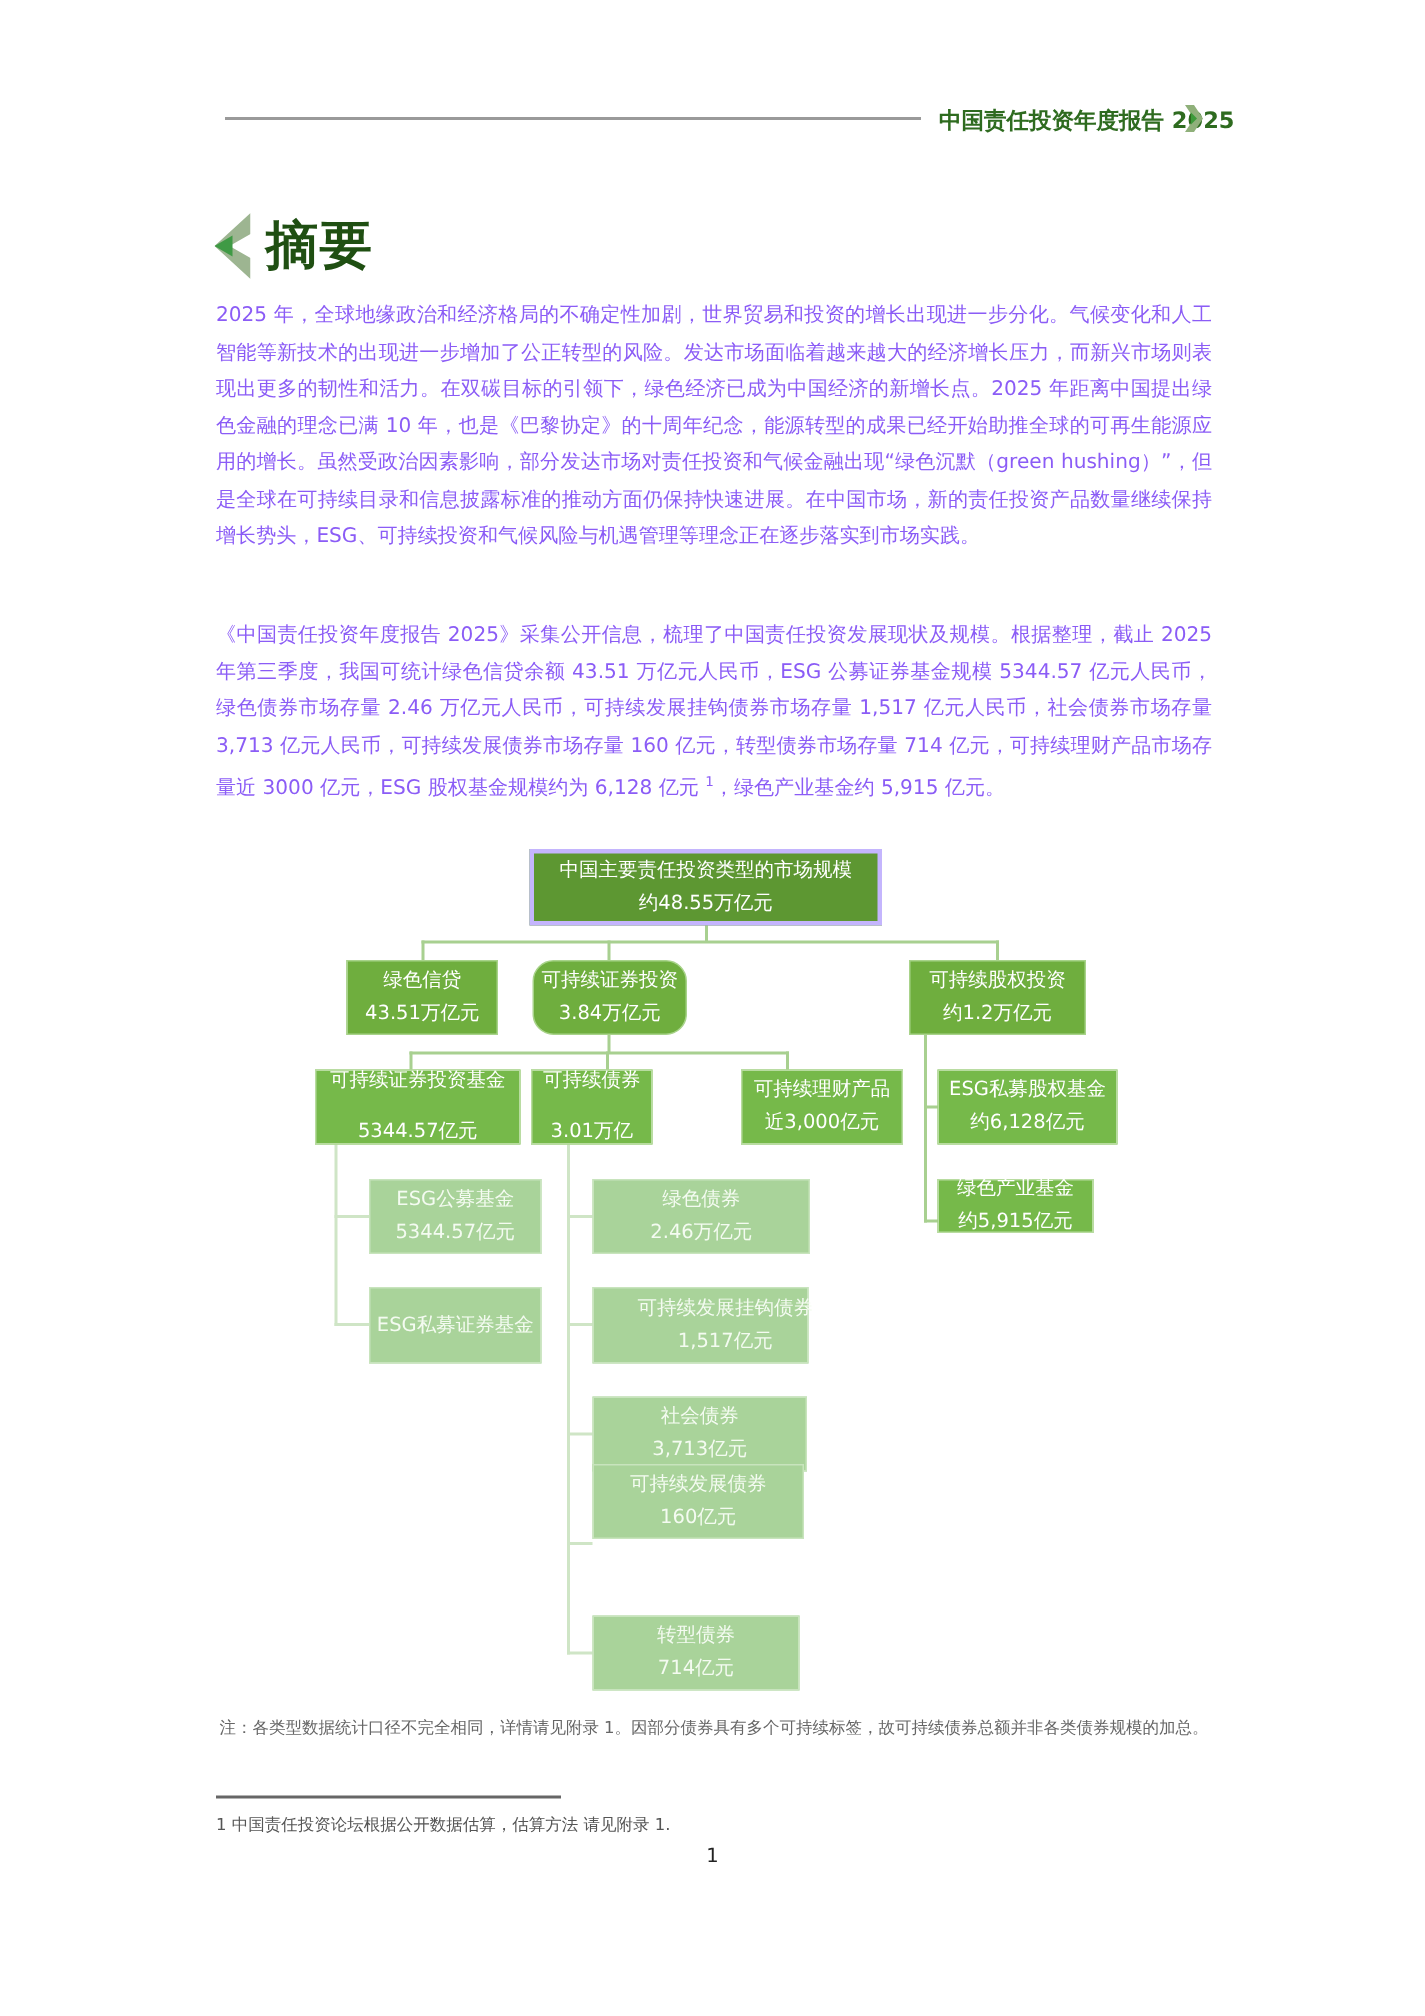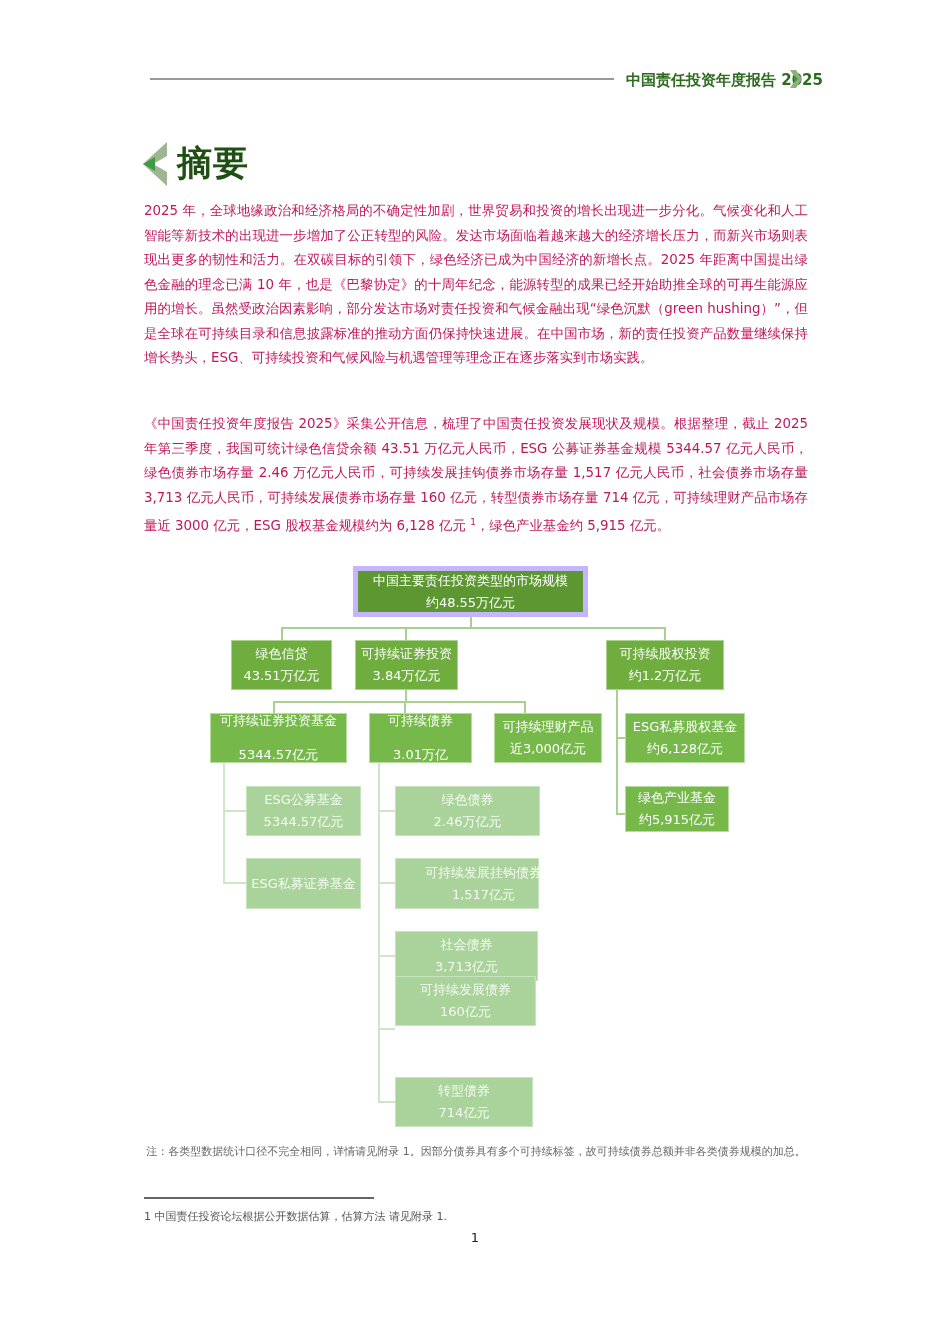--- a/index.html
+++ b/index.html
@@ -2,26 +2,26 @@
 <html><head>
 <meta charset="utf-8">
 <style>
   html,body{margin:0;padding:0;background:#fff;}
   body{width:950px;height:1344px;position:relative;overflow:hidden;font-family:"DejaVu Sans",sans-serif;color:#333;}
   .hdr-line{position:absolute;left:150px;top:78px;width:464px;height:2px;background:#9a9a9a;}
   .hdr-title{position:absolute;left:626px;top:71px;font-size:15px;font-weight:bold;color:#2e6b1f;white-space:nowrap;}
   .hdr-arrow{position:absolute;left:790px;top:70px;width:12px;height:18px;}
   .title-icon{position:absolute;left:143px;top:142px;width:24px;height:44px;}
   .title{position:absolute;left:177px;top:140px;font-size:35px;font-weight:bold;color:#1f4f12;letter-spacing:1px;}
-  .para{position:absolute;left:144px;width:664px;font-size:13.4px;line-height:24.5px;color:#be185d;text-align:justify;margin:0;}
+  .para{position:absolute;left:144px;width:664px;font-size:13.4px;line-height:24.5px;color:#8b5cf6;text-align:justify;margin:0;}
   .p1{top:199px;}
   .p2{top:412px;}
   sup{font-size:9px;}
   .box{position:absolute;display:flex;flex-direction:column;align-items:center;justify-content:center;color:#fff;font-size:13px;line-height:22px;text-align:center;box-sizing:border-box;white-space:nowrap;}
-  .l1{background:#5d9732;border:5px solid #c4b5fd;}
+  .l1{background:#5d9732;border:3px solid #c4b5fd;}
   .l2{background:#6fae3e;border:1px solid #a8d38a;}
   .l3{background:#76b94a;border:1px solid #b8dca0;}
   .l4{background:#a9d39a;border:1px solid #c8e4bd;color:#f4fbf1;}
   .ln{position:absolute;background:#a8d090;}
   .ln-pale{position:absolute;background:#cfe5c6;}
   .note{position:absolute;left:144px;top:1140px;width:664px;text-align:center;font-size:11px;line-height:23px;color:#666;}
   .fn-line{position:absolute;left:144px;top:1197px;width:230px;height:2px;background:#666;}
   .fn{position:absolute;left:144px;top:1209px;font-size:11px;color:#555;white-space:nowrap;}
   .pgnum{position:absolute;left:0;width:950px;top:1230px;text-align:center;font-size:13px;color:#222;}
 </style>
@@ -74,46 +74,46 @@
 
   <div class="box l1" style="left:353px;top:566px;width:235px;height:51px;">
     <span>中国主要责任投资类型的市场规模</span>
     <span>约48.55万亿元</span>
   </div>
 
   <div class="box l2" style="left:231px;top:640px;width:101px;height:50px;text-align:center;">
     <span>绿色信贷</span>
     <span>43.51万亿元</span>
   </div>
-  <div class="box l2" style="left:355px;top:640px;width:103px;height:50px;">
+  <div class="box l2" style="left:355px;top:640px;width:103px;height:50px;border-radius:14px;">
     <span>可持续证券投资</span>
     <span>3.84万亿元</span>
   </div>
   <div class="box l2" style="left:606px;top:640px;width:118px;height:50px;">
     <span>可持续股权投资</span>
     <span>约1.2万亿元</span>
   </div>
 
   <div class="box l3" style="left:210px;top:713px;width:137px;height:50px;gap:12px;">
     <span>可持续证券投资基金</span>
     <span>5344.57亿元</span>
   </div>
-  <div class="box l3" style="left:369px;top:713px;width:103px;height:50px;gap:12px;">
+  <div class="box l3" style="left:354px;top:713px;width:81px;height:50px;gap:12px;">
     <span>可持续债券</span>
     <span>3.01万亿</span>
   </div>
   <div class="box l3" style="left:494px;top:713px;width:108px;height:50px;">
     <span>可持续理财产品</span>
     <span>近3,000亿元</span>
   </div>
   <div class="box l3" style="left:625px;top:713px;width:120px;height:50px;">
     <span>ESG私募股权基金</span>
     <span>约6,128亿元</span>
   </div>
-  <div class="box l3" style="left:625px;top:786px;width:104px;height:46px;">
+  <div class="box l3" style="left:625px;top:786px;width:104px;height:36px;">
     <span>绿色产业基金</span>
     <span>约5,915亿元</span>
   </div>
 
   <div class="box l4" style="left:246px;top:786px;width:115px;height:50px;">
     <span>ESG公募基金</span>
     <span>5344.57亿元</span>
   </div>
   <div class="box l4" style="left:246px;top:858px;width:115px;height:51px;">
     <span>ESG私募证券基金</span>

